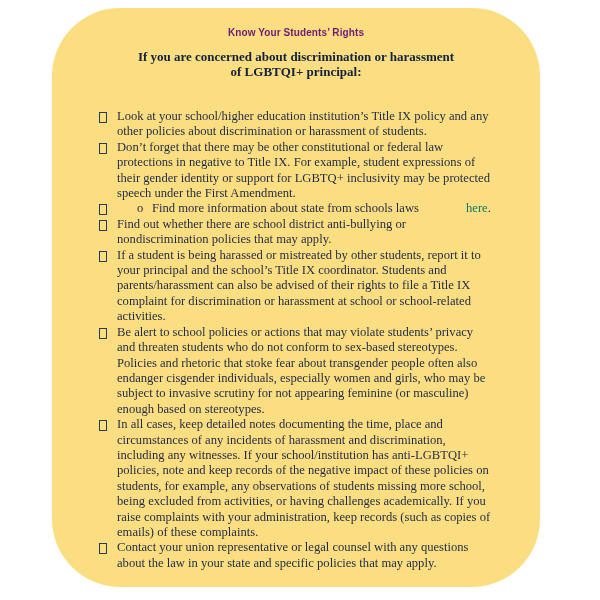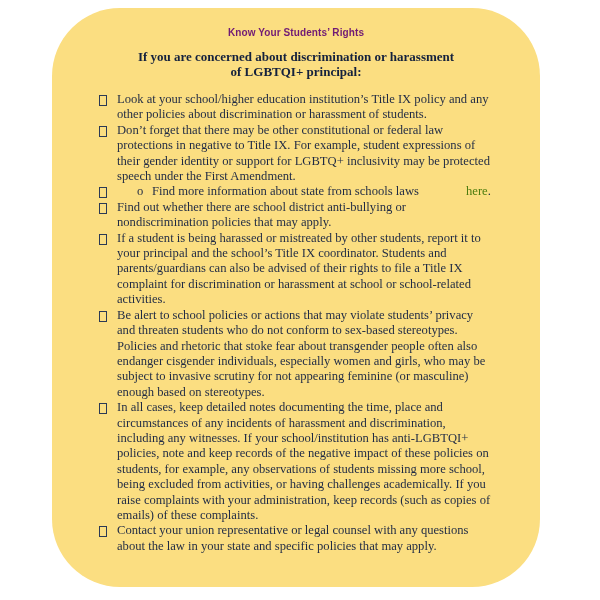--- a/index.html
+++ b/index.html
@@ -35,21 +35,21 @@
     margin: 11px 0 8px 0;
     text-align: center;
     font-family: "Liberation Serif", serif;
     font-weight: bold;
     font-size: 13px;
     line-height: 15px;
     color: #14213D;
   }
   .checklist {
     list-style: none;
-    margin: 13px 0 0 0;
+    margin: 30px 0 0 0;
     padding: 0 48px 0 0;
   }
   .item {
     position: relative;
     padding-left: 65px;
     font-size: 12.6px;
     line-height: 15.4px;
     color: #1F2A44;
   }
   .tofu {
@@ -68,21 +68,21 @@
     font-size: 12.6px;
     line-height: 15.4px;
     color: #1F2A44;
   }
   .sub-marker {
     position: absolute;
     left: 20px;
     top: 0;
   }
   .safe-link {
-    color: #4d7c0f;
+    color: #0f766e;
     cursor: pointer;
     padding-left: 44px;
   }
 </style>
 </head>
 <body>
 
 <div class="canvas">
   <div class="card">
     <h1 class="card-title">Know Your Students’ Rights</h1>
@@ -112,21 +112,21 @@
   </li>
 
   <li class="item">
     <span class="tofu"></span>
     <span class="item-text">Find out whether there are school district anti-bullying or nondiscrimination policies that may apply.</span>
     
   </li>
 
   <li class="item">
     <span class="tofu"></span>
-    <span class="item-text">If a student is being harassed or mistreated by other students, report it to your principal and the school’s Title IX coordinator. Students and parents/guardians can also be advised of their rights to file a Title IX complaint for discrimination or harassment at school or school-related activities.</span>
+    <span class="item-text">If a student is being harassed or mistreated by other students, report it to your principal and the school’s Title IX coordinator. Students and parents/harassment can also be advised of their rights to file a Title IX complaint for discrimination or harassment at school or school-related activities.</span>
     
   </li>
 
   <li class="item">
     <span class="tofu"></span>
     <span class="item-text">Be alert to school policies or actions that may violate students’ privacy and threaten students who do not conform to sex-based stereotypes. Policies and rhetoric that stoke fear about transgender people often also endanger cisgender individuals, especially women and girls, who may be subject to invasive scrutiny for not appearing feminine (or masculine) enough based on stereotypes.</span>
     
   </li>
 
   <li class="item">

